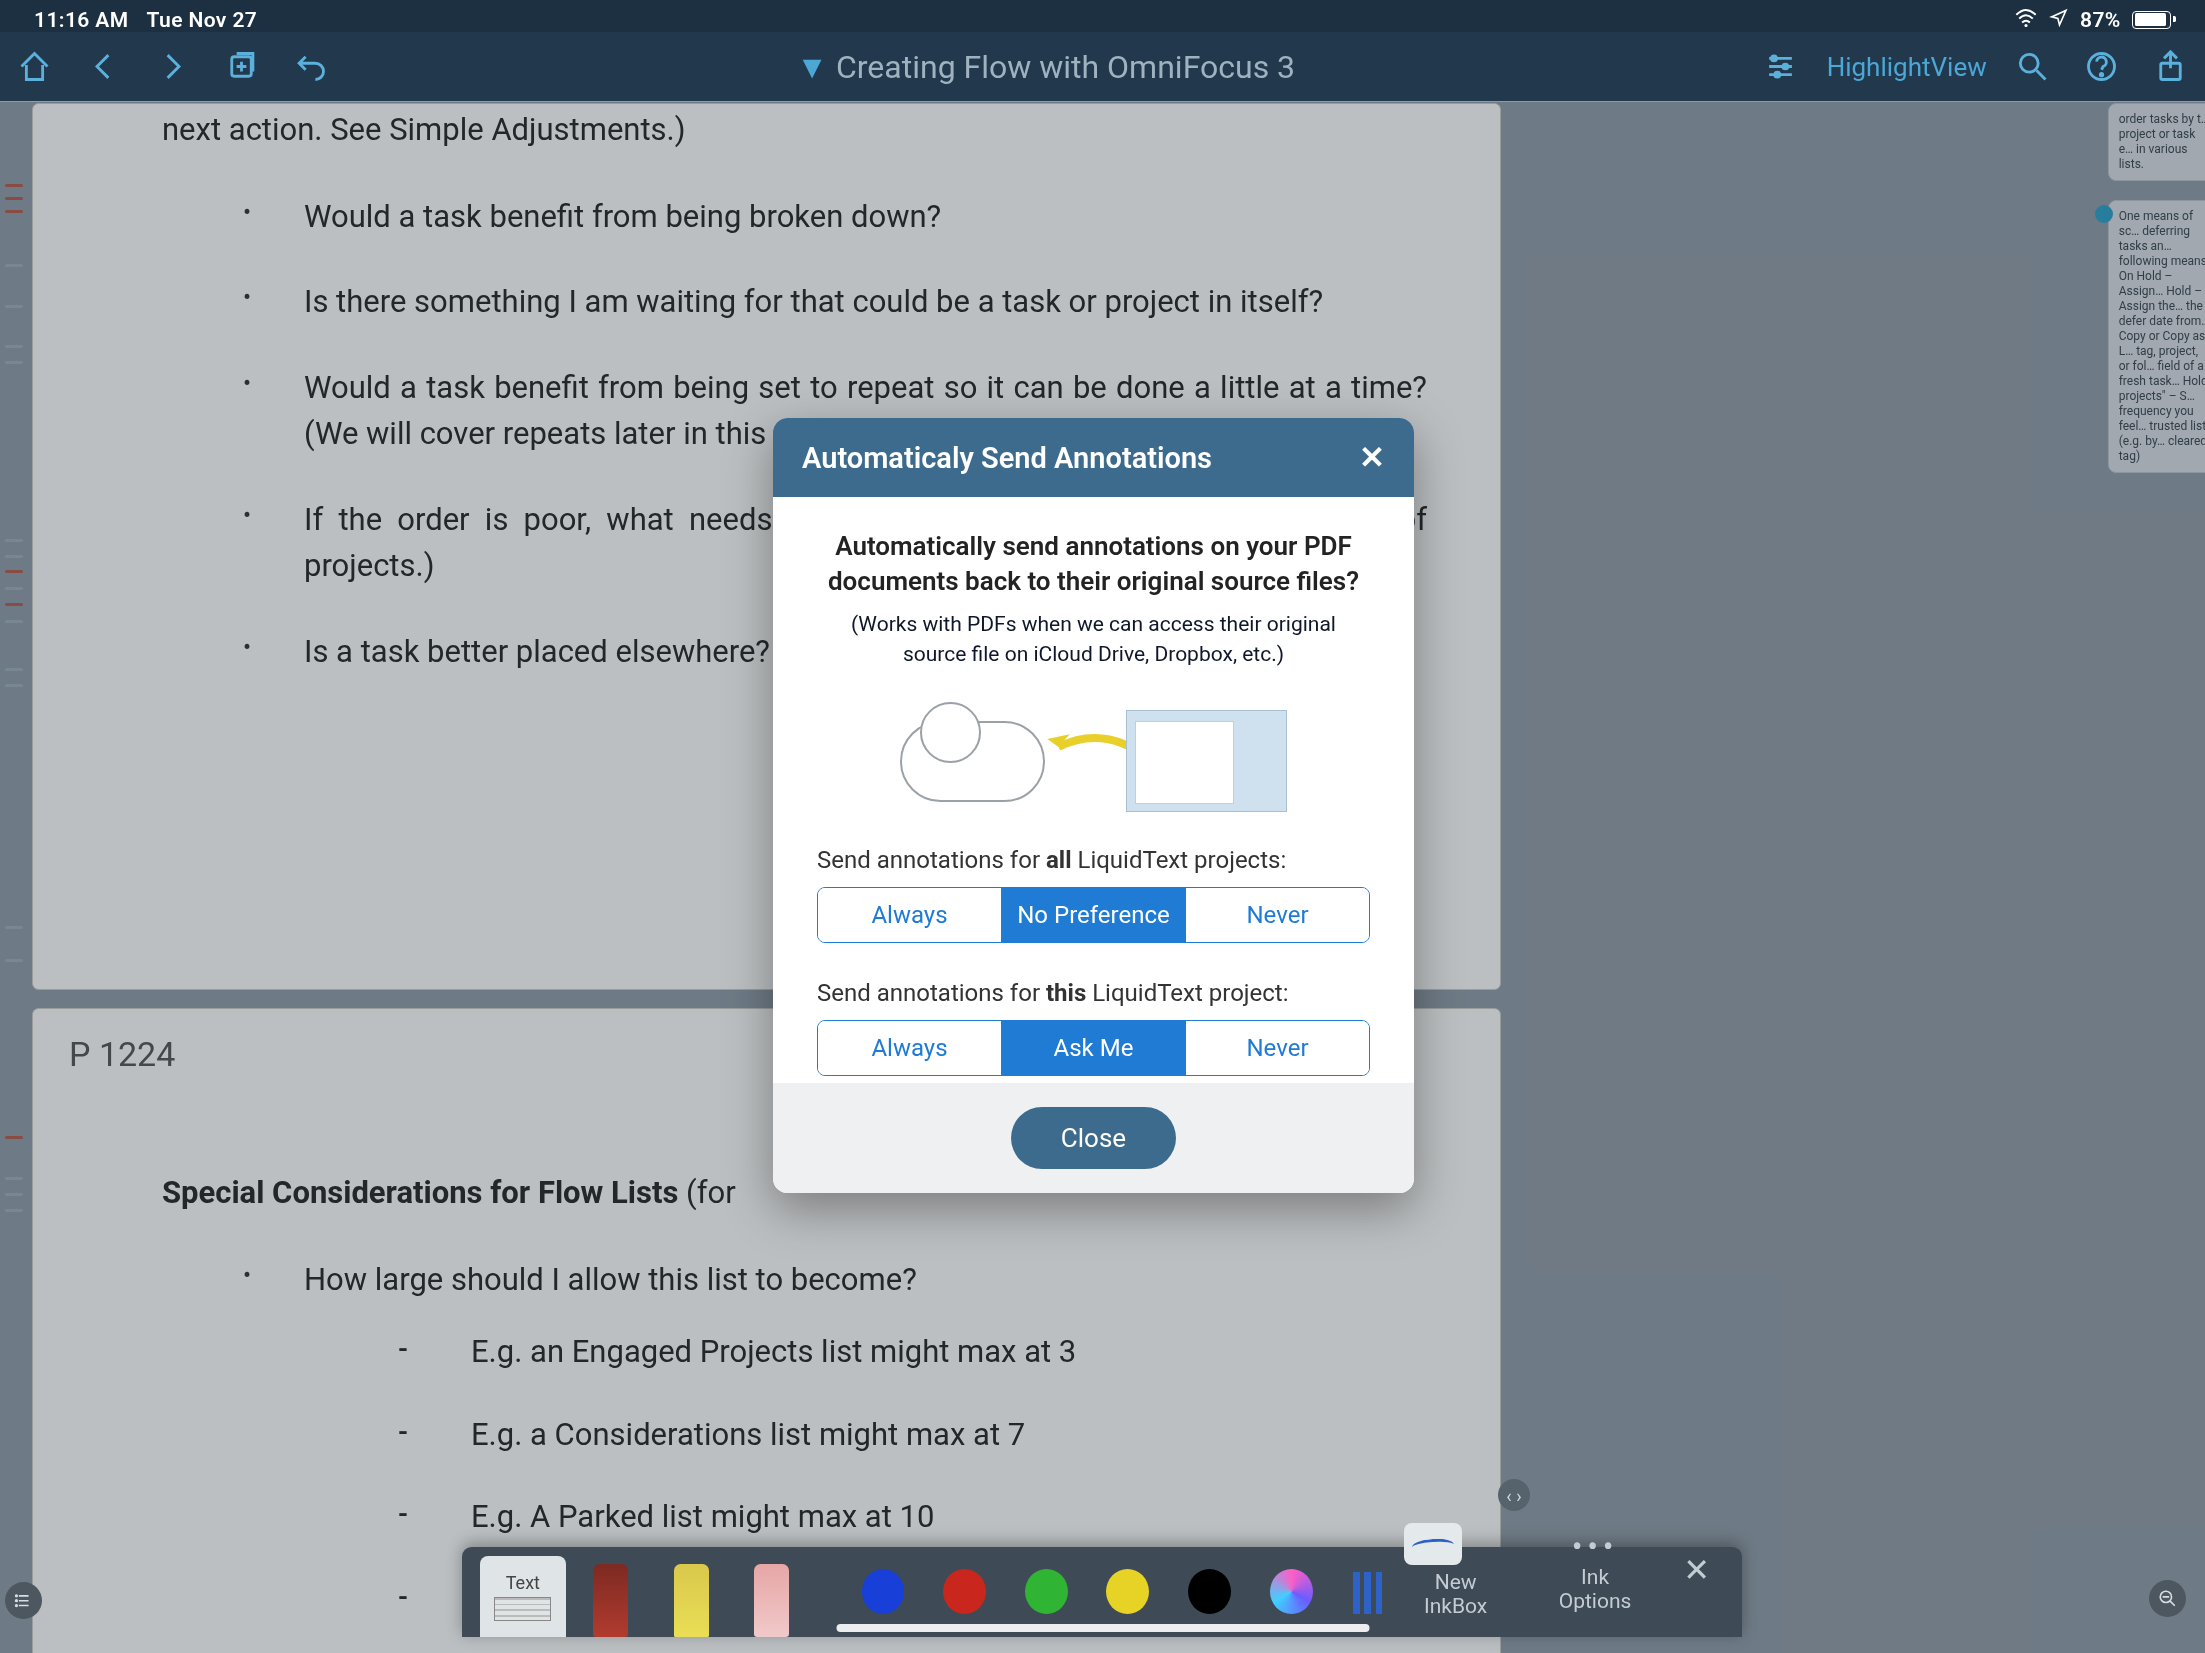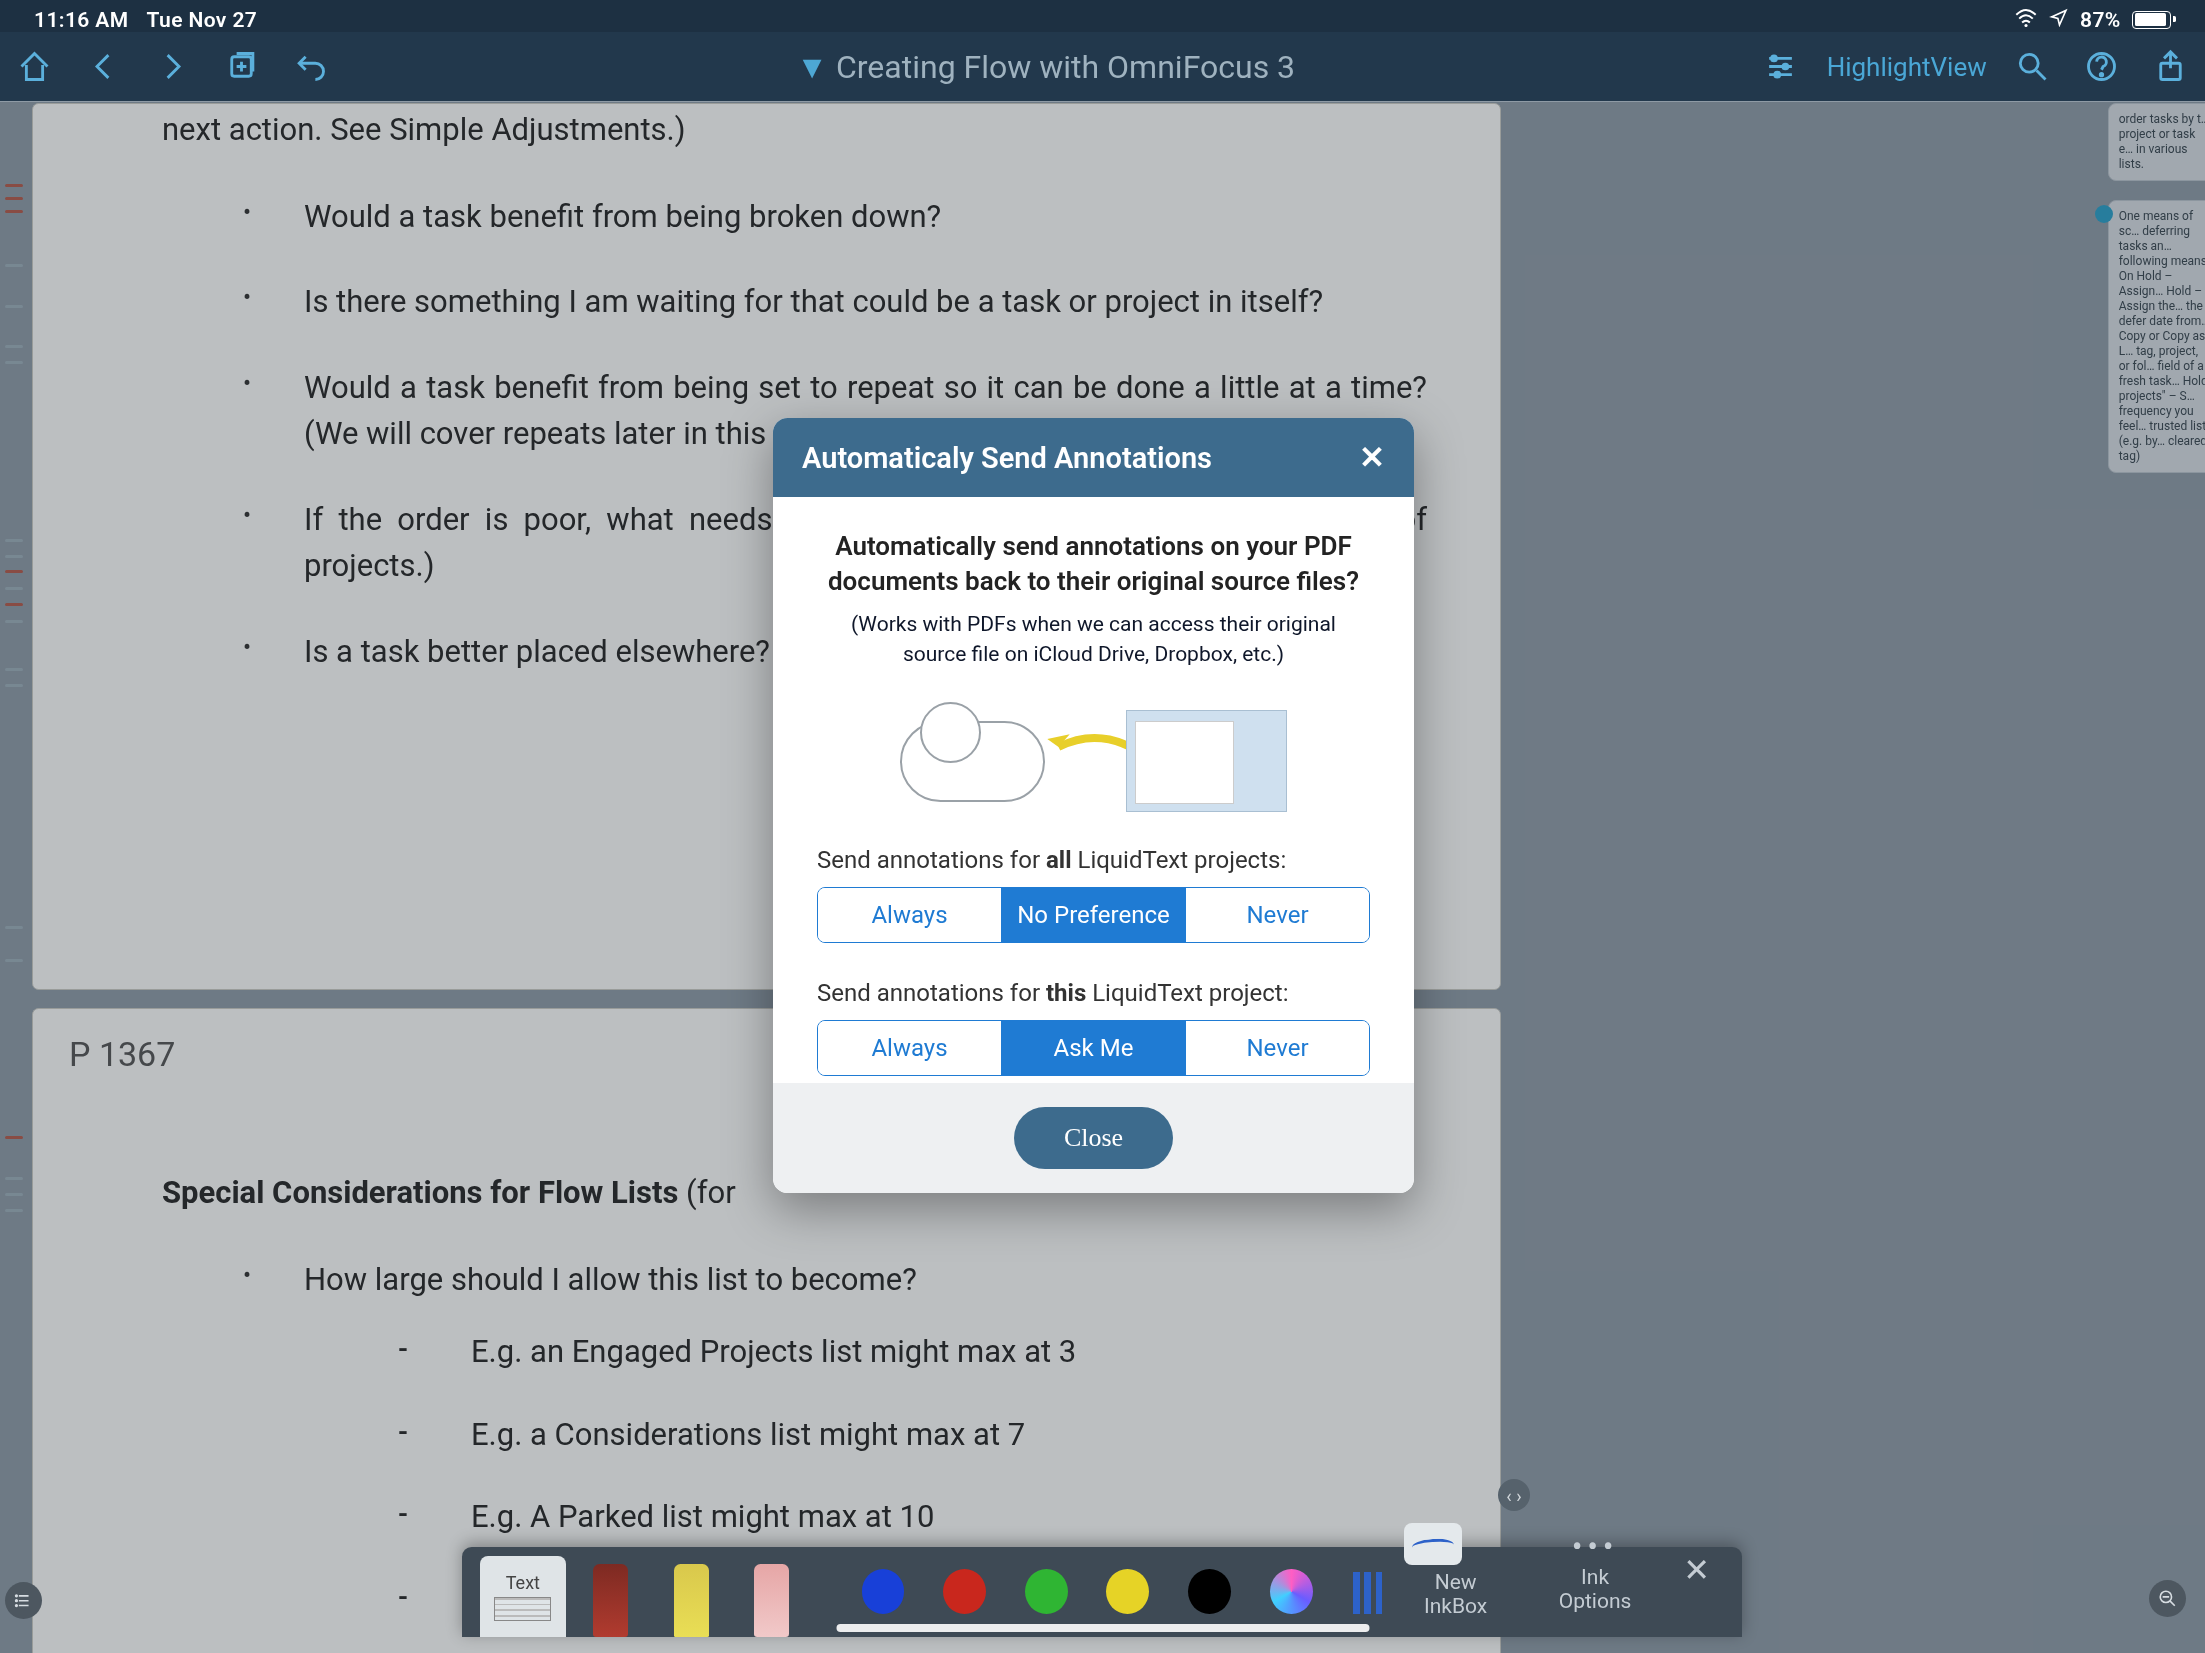--- a/index.html
+++ b/index.html
@@ -93,21 +93,21 @@
 .modal .doc::after { content:""; position:absolute; left:8px; top:9.7px; width:97px; height:81px; background:#fff; border:0.8px solid #ccc; }
 .modal .arrow { position:absolute; left:142px; top:26px; width:121px; height:40px; }
 .modal .arrow svg { width:100%; height:100%; }
 .modal .seg-label { text-align:left; font-size:24px; color:#333; margin:36px 0 13px; }
 .modal .seg-label b { font-weight:700; }
 .modal .seg { display:flex; border:1.6px solid #1f7bd3; border-radius:8px; overflow:hidden; }
 .modal .seg div { flex:1; text-align:center; padding:13px 0; font-size:24px; color:#1f7bd3; background:#fff; }
 .modal .seg div+div { border-left:1.6px solid #1f7bd3; }
 .modal .seg div.active { background:#1f7bd3; color:#fff; }
 .modal .mfoot { background:#eef0f2; padding:24px; display:flex; justify-content:center; }
-.modal .closebtn { background:#3d6b8d; color:#fff; font-size:26px; padding:16px 50px; border-radius:32px;font-family:Liberation Serif, serif; }
+.modal .closebtn { background:#3d6b8d; color:#fff; font-size:26px; padding:16px 50px; border-radius:32px; }
 
 </style>
 </head>
 <body>
 
 <div class="screen">
 
   <div class="statusbar">
     <div class="left">
       <span>11:16 AM</span>
@@ -225,21 +225,21 @@
         <li>Would a task benefit from being broken down?</li>
         <li>Is there something I am waiting for that could be a task or project in itself?</li>
         <li>Would a task benefit from being set to repeat so it can be done a little at a time? (We will cover repeats later in this text.)</li>
         <li>If the order is poor, what needs to change? (Consider changing the order of projects.)</li>
         <li>Is a task better placed elsewhere? (Consider other lists.)</li>
       </ul>
       <div style="height:210px"></div>
     </div>
 
     <div class="page" style="min-height:807px;">
-      <span class="pnum">P 1367</span>
+      <span class="pnum">P 1224</span>
       <div style="height:137px"></div>
       <p style="margin-left:-81px">
         <span style="font-weight:700">Special Considerations for Flow Lists</span><span> (for</span>
       </p>
       <ul class="top" style="margin-top:40px;">
         <li>
           <span>How large should I allow this list to become?</span>
           <ul class="sub">
             <li>E.g. an Engaged Projects list might max at 3</li>
             <li>E.g. a Considerations list might max at 7</li>

